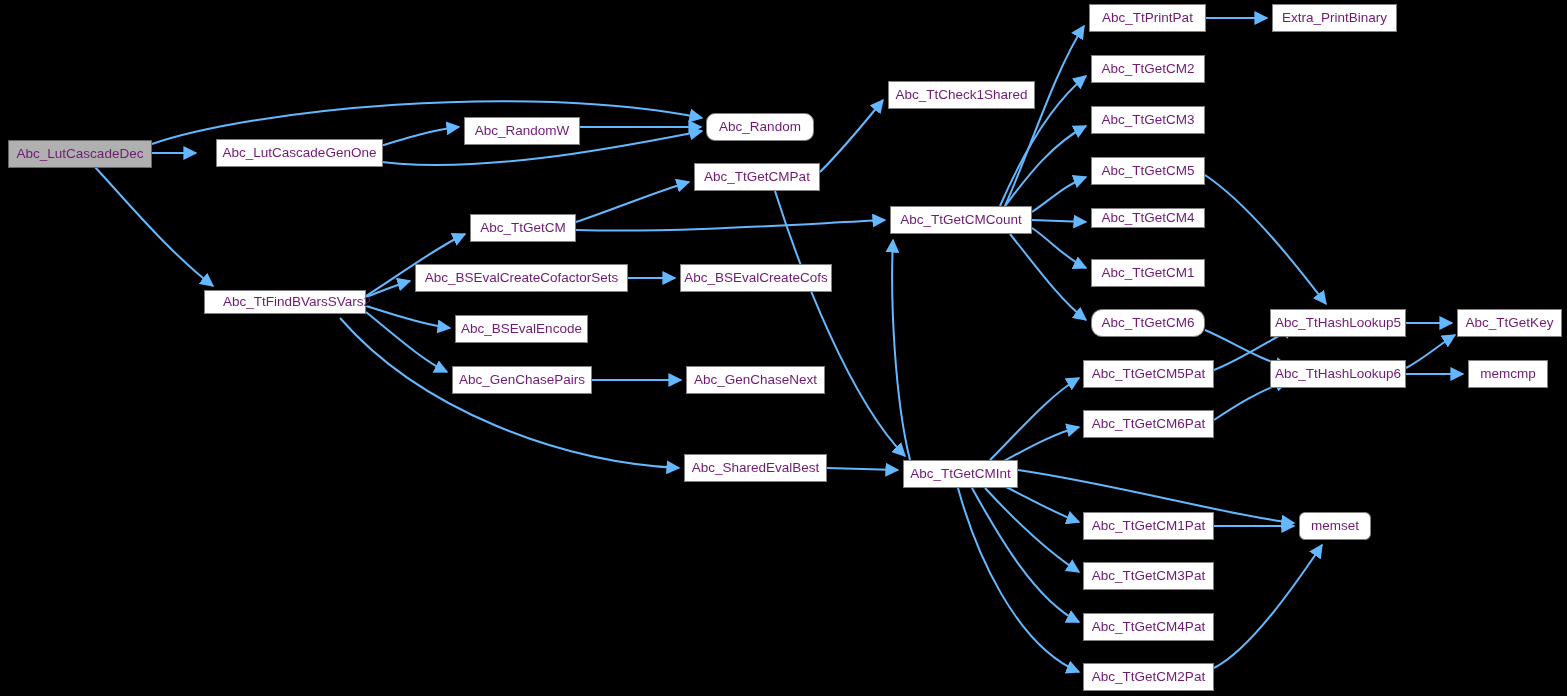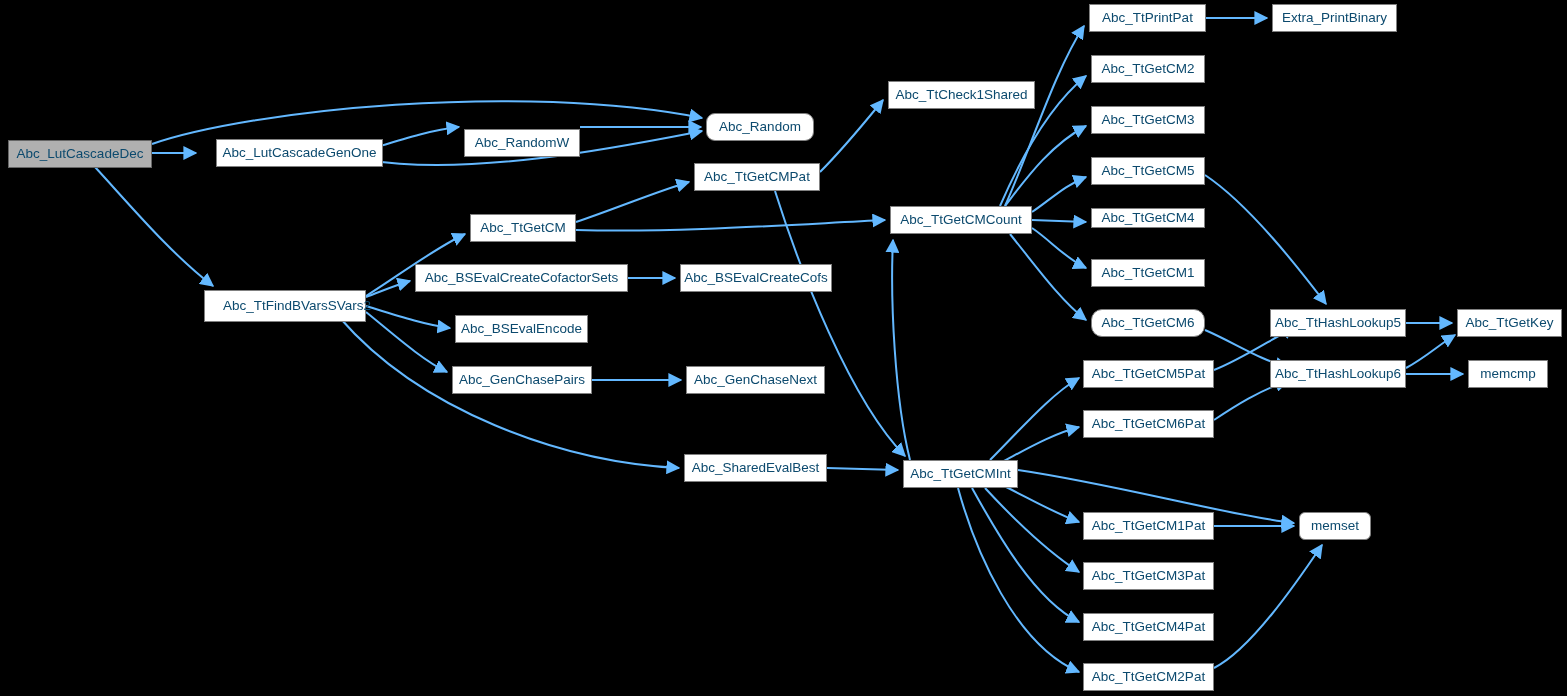--- a/index.html
+++ b/index.html
@@ -1,20 +1,20 @@
 <!DOCTYPE html>
 <html><head>
 <meta charset="utf-8">
 <style>
   html,body{margin:0;padding:0;background:#000;}
   #canvas{position:relative;width:1567px;height:696px;background:#000;overflow:hidden;
           font-family:"Liberation Sans",sans-serif;}
   svg.edges{position:absolute;left:0;top:0;width:1567px;height:696px;}
   .node{position:absolute;box-sizing:border-box;background:#fff;border:1px solid #808080;
-        display:flex;align-items:center;justify-content:center;color:#0c4a6e;
+        display:flex;align-items:center;justify-content:center;color:#701a75;
         font-family:"Liberation Sans",sans-serif;font-size:13.5px;line-height:1;
         white-space:nowrap;letter-spacing:0px;}
   .node.root{background:#b0b0b0;border:1px solid #666;}
   .node span{pointer-events:none;}
 </style>
 </head>
 <body>
 
 <div id="canvas">
   <svg class="edges" viewBox="0 0 1567 696" xmlns="http://www.w3.org/2000/svg">
@@ -69,33 +69,33 @@
         <path d="M1214,668 C1250,650 1295,585 1322,545" fill="none" stroke="#63b8ff" stroke-width="2" marker-end="url(#arrow)"></path>
       </g>
   </svg>
   <div id="node-layer">
       <div class="node root" style="left: 8px; top: 140px; width: 144px; height: 28px;">
         <span>Abc_LutCascadeDec</span>
       </div>
       <div class="node" style="left: 216px; top: 139px; width: 167px; height: 28px;">
         <span>Abc_LutCascadeGenOne</span>
       </div>
-      <div class="node" style="left: 464px; top: 129px; width: 116px; height: 28px;">
+      <div class="node" style="left: 464px; top: 117px; width: 116px; height: 28px;">
         <span>Abc_RandomW</span>
       </div>
       <div class="node" style="left: 706px; top: 113px; width: 108px; height: 28px; border-radius: 9px;">
         <span>Abc_Random</span>
       </div>
       <div class="node" style="left: 694px; top: 163px; width: 126px; height: 28px;">
         <span>Abc_TtGetCMPat</span>
       </div>
       <div class="node" style="left: 470px; top: 214px; width: 106px; height: 28px;">
         <span>Abc_TtGetCM</span>
       </div>
-      <div class="node" style="left: 204px; top: 290px; width: 162px; height: 32px; padding-left: 24px;">
+      <div class="node" style="left: 204px; top: 290px; width: 162px; height: 24px; padding-left: 24px;">
         <span>Abc_TtFindBVarsSVars2</span>
       </div>
       <div class="node" style="left: 415px; top: 264px; width: 213px; height: 28px;">
         <span>Abc_BSEvalCreateCofactorSets</span>
       </div>
       <div class="node" style="left: 680px; top: 264px; width: 152px; height: 28px;">
         <span>Abc_BSEvalCreateCofs</span>
       </div>
       <div class="node" style="left: 455px; top: 315px; width: 133px; height: 28px;">
         <span>Abc_BSEvalEncode</span>

